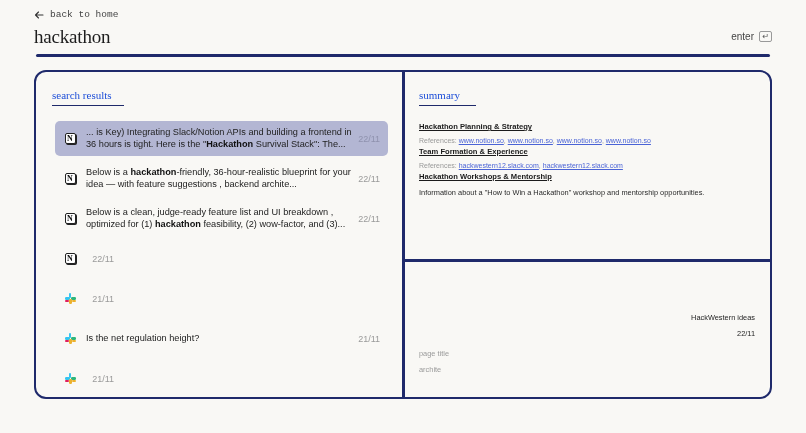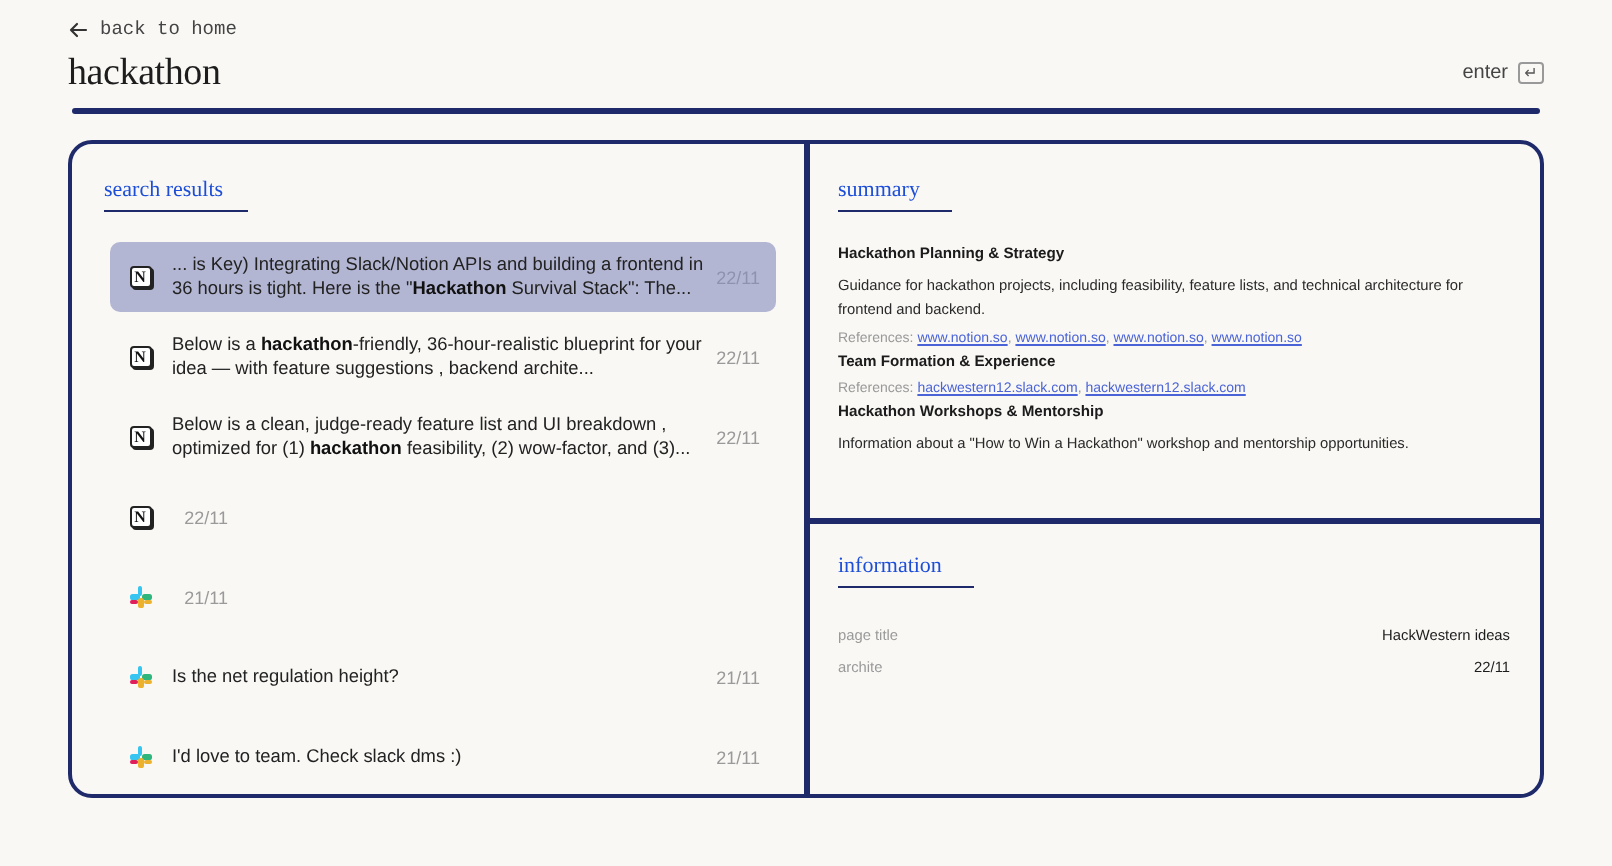--- a/index.html
+++ b/index.html
@@ -30,29 +30,29 @@
     .result .date { flex: 0 0 28px; text-align: right; font-size: 9px; color: #9a9a9a; }
     .result.active .date { color: #8f92ae; }
 
     .notion-icon { width: 11px; height: 11px; border: 1.3px solid #222; border-radius: 2px; background: #fff; display: flex; align-items: center; justify-content: center; font-family: "Liberation Serif", serif; font-size: 8px; font-weight: bold; color: #111; line-height: 1; box-shadow: 1px 1px 0 #222; }
     .slack-icon { width: 11px; height: 11px; position: relative; }
     .slack-icon span { position: absolute; width: 2.6px; height: 5px; border-radius: 1.3px; }
 
     .right-top { position: absolute; left: 368px; top: 0; right: 0; height: 195px; overflow: hidden; }
     .right-top .section-title { position: absolute; left: 15px; top: 17px; width: 57px; }
     .summary { position: absolute; left: 15px; top: 50px; width: 335px; }
-    .summary .topic { font-size: 7.6px; font-weight: bold; color: #1b1b1b; margin-bottom: 6px; }
+    .summary .topic { font-size: 7.6px; font-weight: bold; color: #1b1b1b; margin-bottom: 6px; text-decoration: underline; }
     .summary .desc { font-size: 7.4px; line-height: 11.5px; color: #2a2a2a; margin-bottom: 6px; }
     .summary .refs { font-size: 7px; color: #999; margin-bottom: 3px; }
     .summary .refs a { color: #4a63d6; text-decoration: underline; cursor: pointer; }
 
     .right-bottom { position: absolute; left: 368px; top: 189.5px; right: 0; bottom: 0; }
     .right-bottom .section-title { position: absolute; left: 15px; top: 15px; width: 68px; }
     .info-row { position: absolute; left: 15px; right: 15px; display: flex; justify-content: space-between; font-size: 7.4px; }
-    .info-row .k { color: #9a9a9a; }
+    .info-row .k { color: #9a9a9a; margin-top: 36px; }
     .info-row .v { color: #1d1d1d; }
   </style>
 </head>
 <body>
 
 <div class="back">
   <svg viewBox="0 0 10 10">
       <path d="M9 5H1.5M4.5 2L1.5 5l3 3" fill="none" stroke="#333" stroke-width="1.1" stroke-linecap="round" stroke-linejoin="round"></path>
     </svg>
   <span>back to home</span>
@@ -129,44 +129,41 @@
           <span class="icon">
             <span class="slack-icon">
               <span style="left:4px;top:0;background:#36c5f0;"></span>
               <span style="left:0;top:4px;width:5px;height:2.6px;background:#36c5f0;"></span>
               <span style="left:6px;top:0;width:5px;height:2.6px;left:6px;top:4px;background:#2eb67d;"></span>
               <span style="left:4.5px;top:6px;background:#ecb22e;"></span>
               <span style="left:0;top:6.5px;width:4px;height:2.6px;background:#e01e5a;"></span>
               <span style="left:7px;top:6.5px;width:4px;height:2.6px;background:#ecb22e;"></span>
             </span>
           </span>
-          <span class="text">I'd love to team. Check slack dms :)</span>
           <span class="date">21/11</span>
         </div>
       </div>
   </div>
 
   <div class="divider-v"></div>
   <div class="divider-h"></div>
 
   <div class="right-top">
     <div class="section-title">summary</div>
     <div class="summary" id="summary">
         <div class="topic">Hackathon Planning &amp; Strategy</div>
-        <div class="desc">Guidance for hackathon projects, including feasibility, feature lists, and technical architecture for frontend and backend.</div>
         <div class="refs"><span>References: </span><a>www.notion.so</a>, <a>www.notion.so</a>, <a>www.notion.so</a>, <a>www.notion.so</a></div>
         <div class="topic">Team Formation &amp; Experience</div>
         <div class="refs"><span>References: </span><a>hackwestern12.slack.com</a>, <a>hackwestern12.slack.com</a></div>
         <div class="topic">Hackathon Workshops &amp; Mentorship</div>
         <div class="desc">Information about a "How to Win a Hackathon" workshop and mentorship opportunities.</div>
       </div>
   </div>
 
   <div class="right-bottom">
-    <div class="section-title">information</div>
     <div class="info-row" style="top:51px;">
       <span class="k">page title</span>
       <span class="v">HackWestern ideas</span>
     </div>
     <div class="info-row" style="top:67px;">
       <span class="k">archite</span>
       <span class="v">22/11</span>
     </div>
   </div>
 </div>

